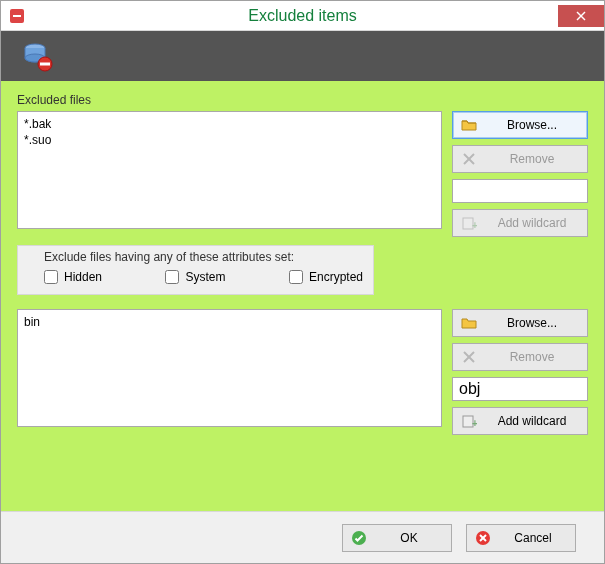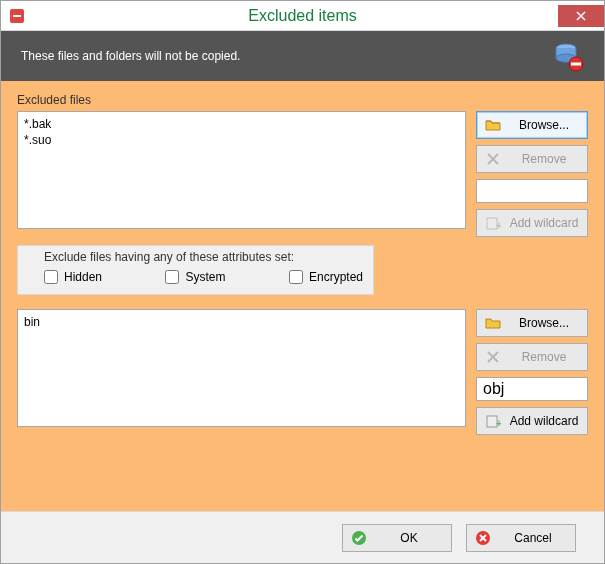--- a/index.html
+++ b/index.html
@@ -62,21 +62,21 @@
     justify-content: space-between;
   }
   .header-strip .desc {
     font-size: 12px;
   }
   .header-strip .db-icon {
     width: 32px; height: 32px;
   }
   .content {
     flex: 1;
-    background: #fdba74;
+    background: #bef264;
     padding: 12px 16px 0 16px;
     display: flex;
     flex-direction: column;
     gap: 14px;
   }
   .group {
     display: flex;
     flex-direction: column;
   }
   .group-label {
@@ -93,21 +93,21 @@
     height: 118px;
     background: #fff;
     border: 1px solid #a9a9a9;
     padding: 4px 6px;
     font-size: 12px;
     line-height: 16px;
     white-space: pre;
     overflow: auto;
   }
   .side-col {
-    width: 112px;
+    width: 136px;
     display: flex;
     flex-direction: column;
     gap: 6px;
   }
   .btn {
     height: 28px;
     border: 1px solid #adadad;
     background: #e9e9e9;
     display: flex;
     align-items: center;
@@ -190,21 +190,20 @@
     <div class="title">Excluded items</div>
     <div class="close-btn">
       <svg viewBox="0 0 10 10" width="10" height="10">
         <line x1="1" y1="1" x2="9" y2="9" stroke="#fff" stroke-width="1.4"></line>
         <line x1="9" y1="1" x2="1" y2="9" stroke="#fff" stroke-width="1.4"></line>
       </svg>
     </div>
   </div>
 
   <div class="header-strip">
-    <div class="desc">These files and folders will not be copied.</div>
     <span class="db-icon">
       <svg viewBox="0 0 32 32" width="32" height="32">
         <ellipse cx="14" cy="8" rx="10" ry="4" fill="#8bb6e8" stroke="#4a78b5"></ellipse>
         <path d="M4 8 v10 a10 4 0 0 0 20 0 V8" fill="#6fa3dd" stroke="#4a78b5"></path>
         <ellipse cx="14" cy="18" rx="10" ry="4" fill="#5c92cf" stroke="#4a78b5"></ellipse>
         <circle cx="24" cy="24" r="7" fill="#d9332b" stroke="#a11"></circle>
         <rect x="19" y="22.5" width="10" height="3" fill="#fff"></rect>
       </svg>
     </span>
   </div>

